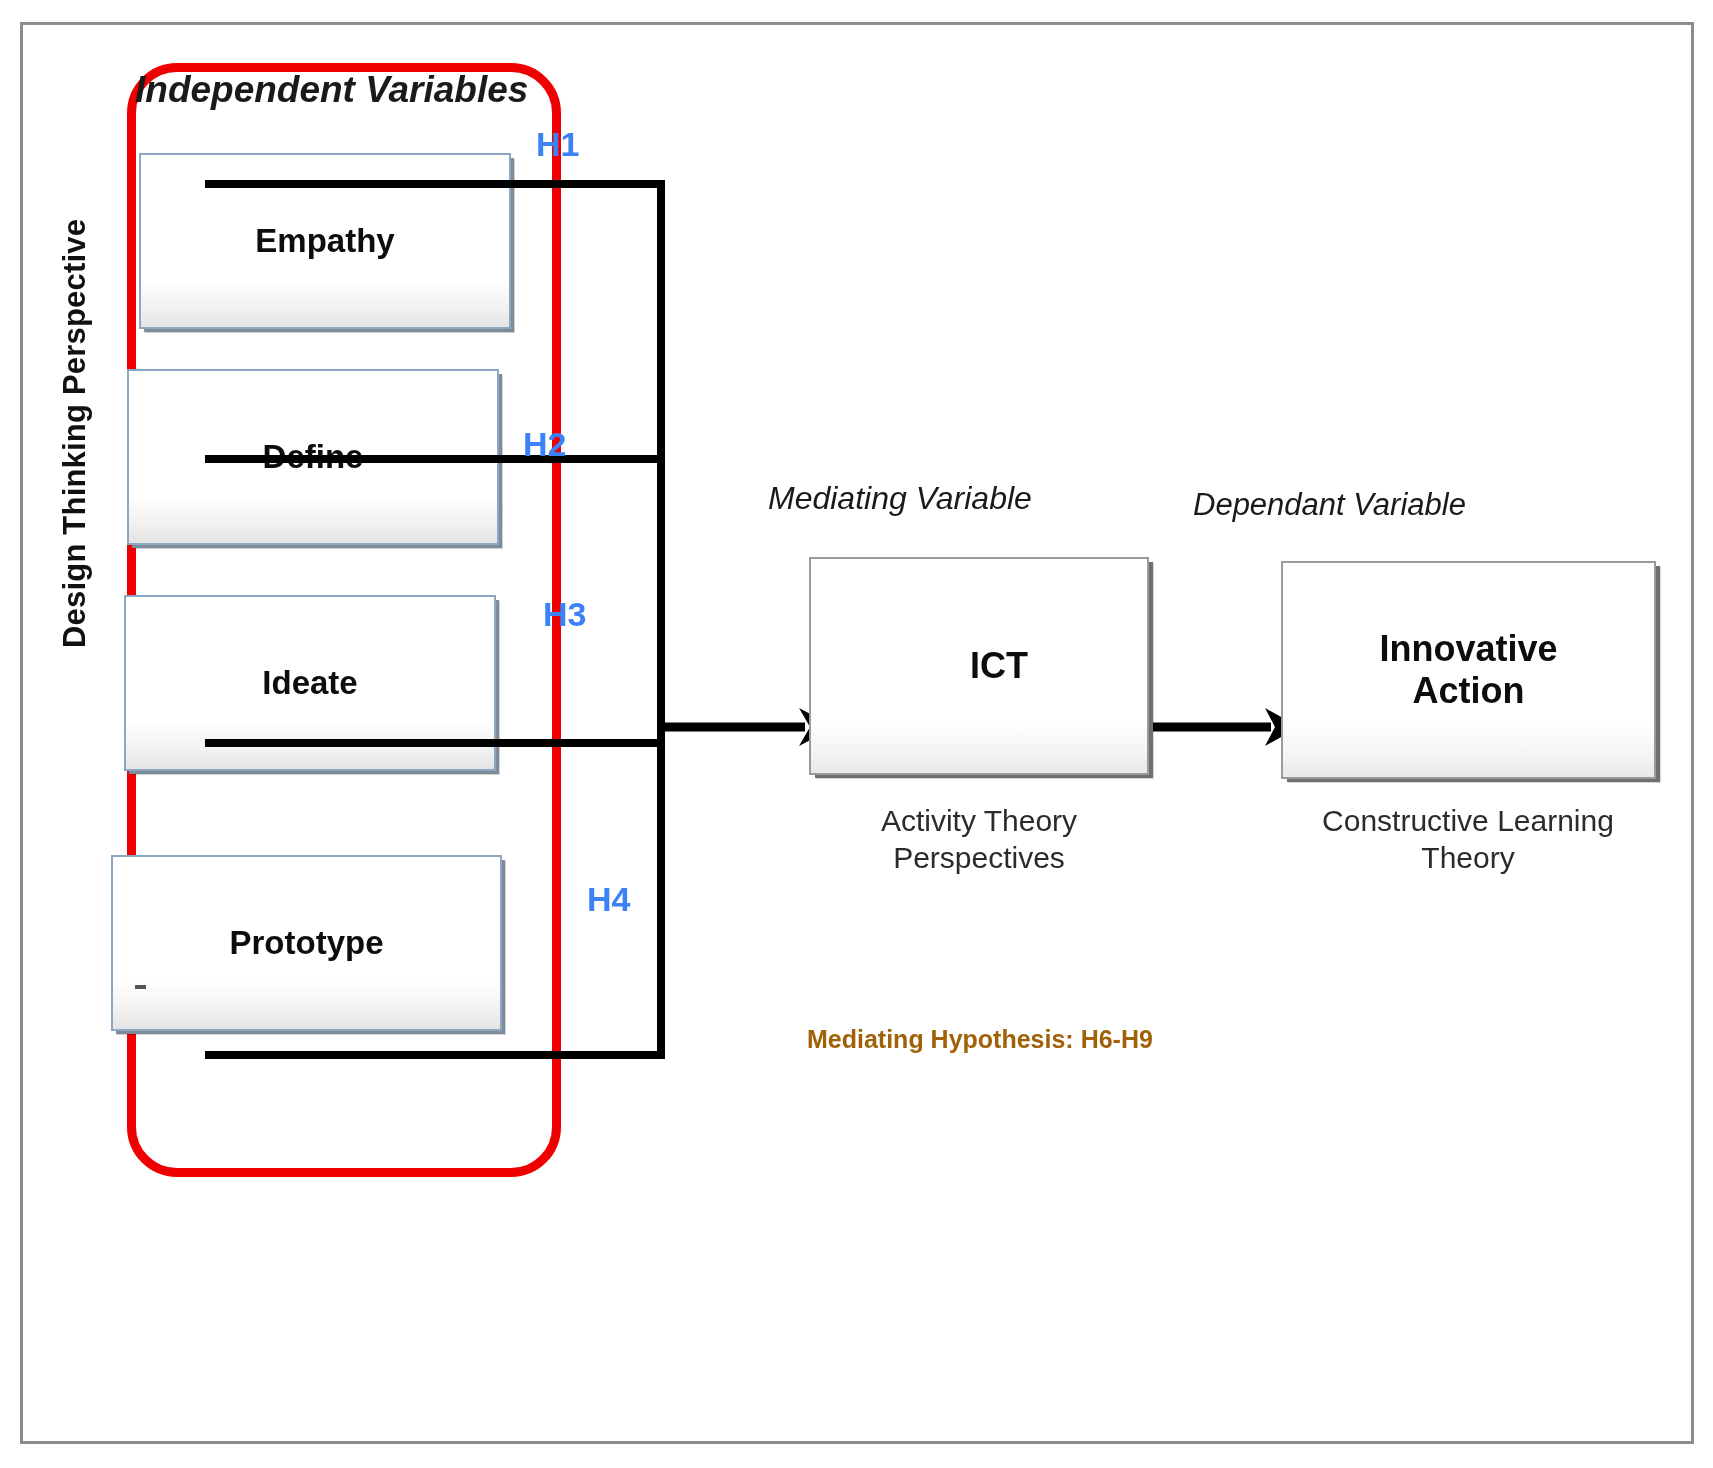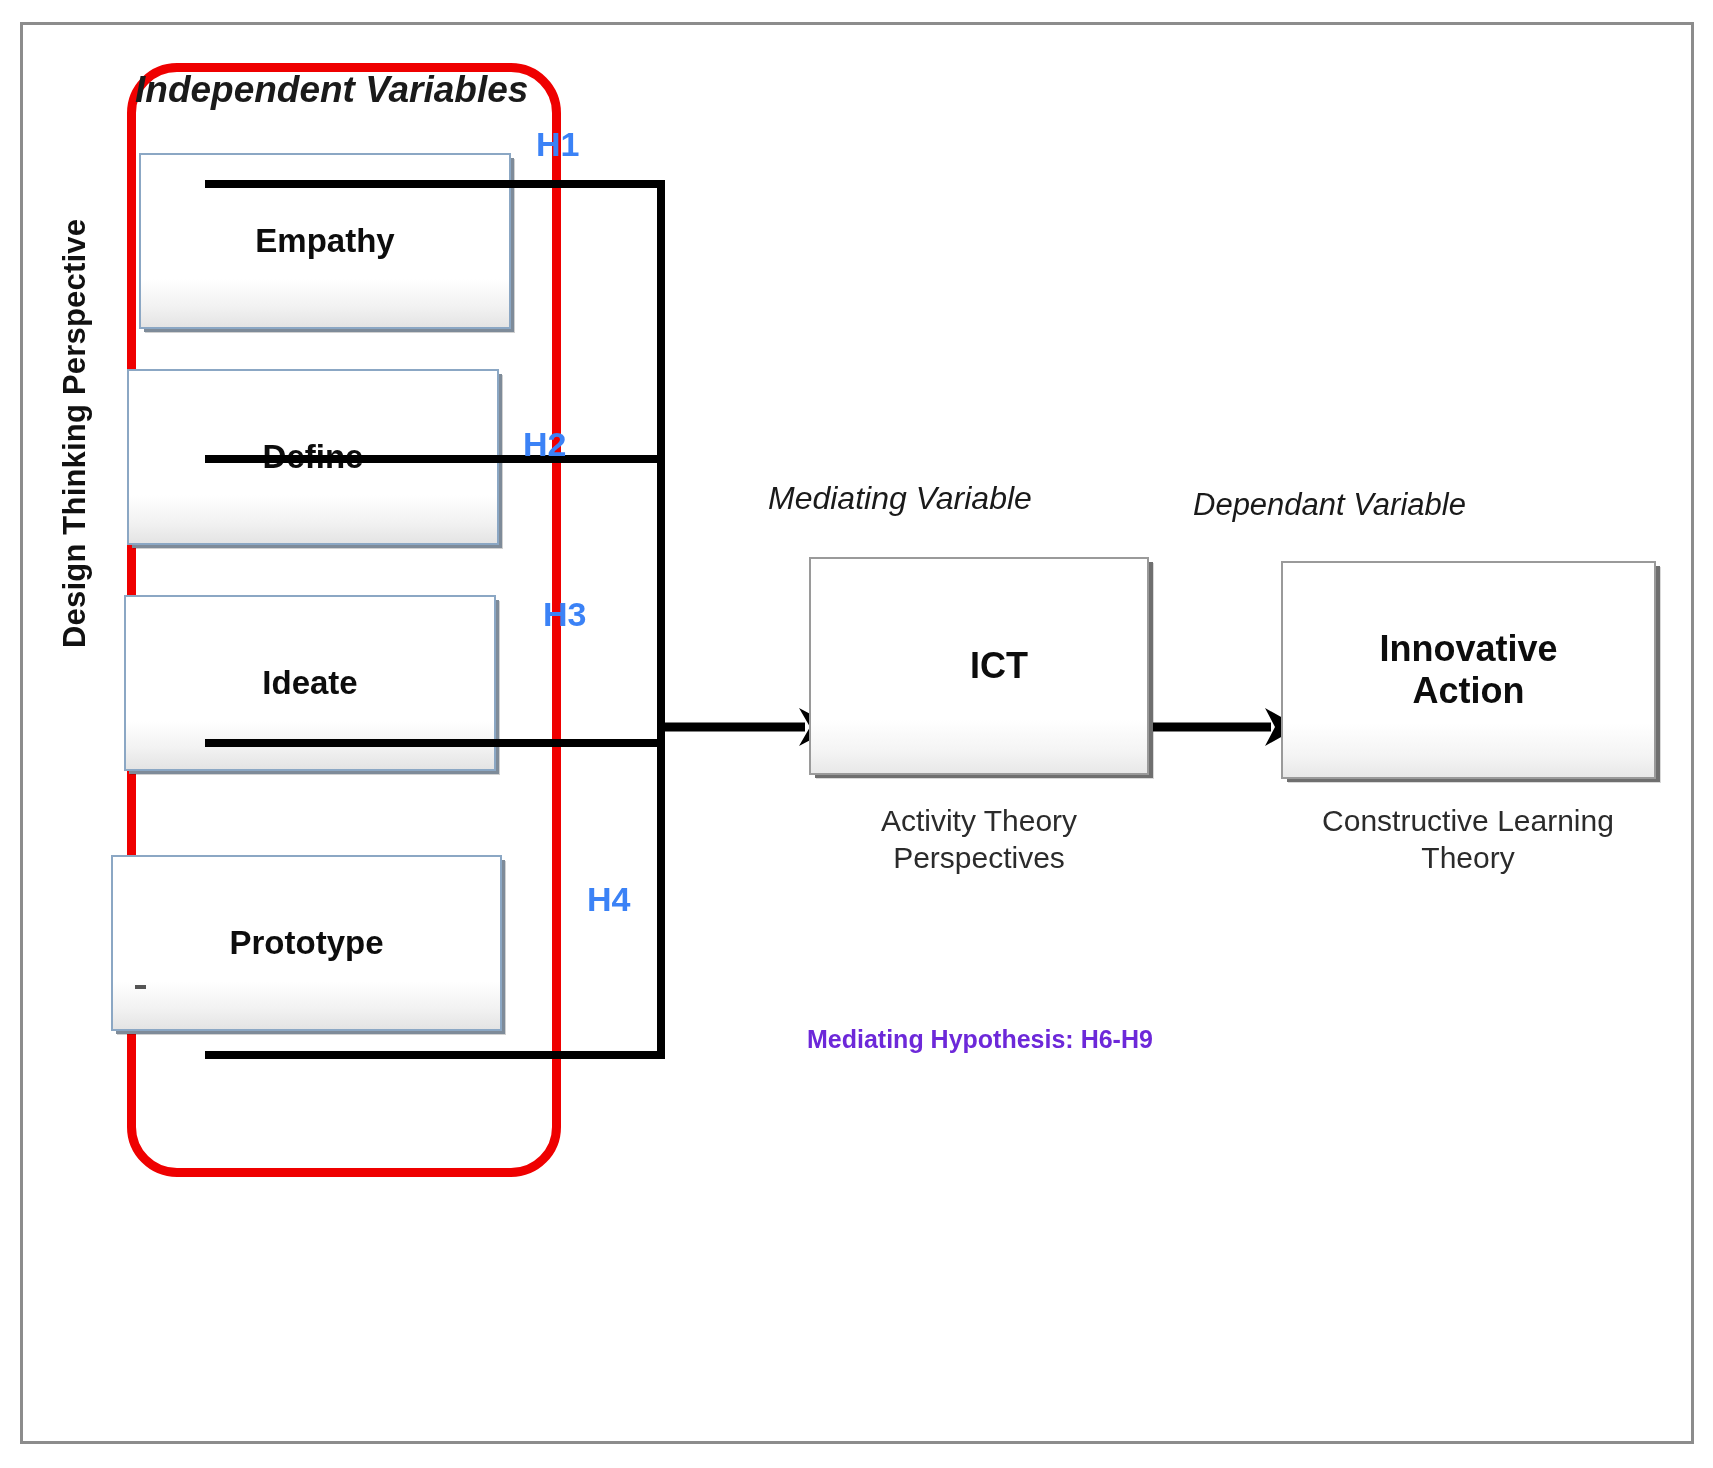--- a/index.html
+++ b/index.html
@@ -30,21 +30,21 @@
             background:linear-gradient(to bottom,#ffffff 0%,#ffffff 75%,#f4f4f4 90%,#e8e8e8 100%);
             border:2px solid #9a9a9a;
             box-shadow:5px 4px 0 -1px #6f6f6f, 6px 5px 0 -1px rgba(0,0,0,.15);
             display:flex;align-items:center;justify-content:center;text-align:center;}
   .plainbox span{font-size:36px;font-weight:bold;color:#0d0d0d;line-height:1.18;}
 
   .undercap{position:absolute;text-align:center;font-size:30px;color:#2b2b2b;line-height:1.22;white-space:pre-line;}
 
   .hyp{position:absolute;color:#3b82f6;font-weight:bold;font-size:34px;white-space:nowrap;}
 
-  .med-note{position:absolute;font-size:25px;font-weight:bold;color:#6d28d9;white-space:nowrap;}
+  .med-note{position:absolute;font-size:25px;font-weight:bold;color:#a16207;white-space:nowrap;}
 
   .hline{position:absolute;background:#000;height:8px;}
   .vline{position:absolute;background:#000;width:8px;}
   .tiny-dash{position:absolute;width:11px;height:4px;background:#555;}
 
   svg.arrow{position:absolute;overflow:visible;}
 </style>
 </head>
 <body>
 

